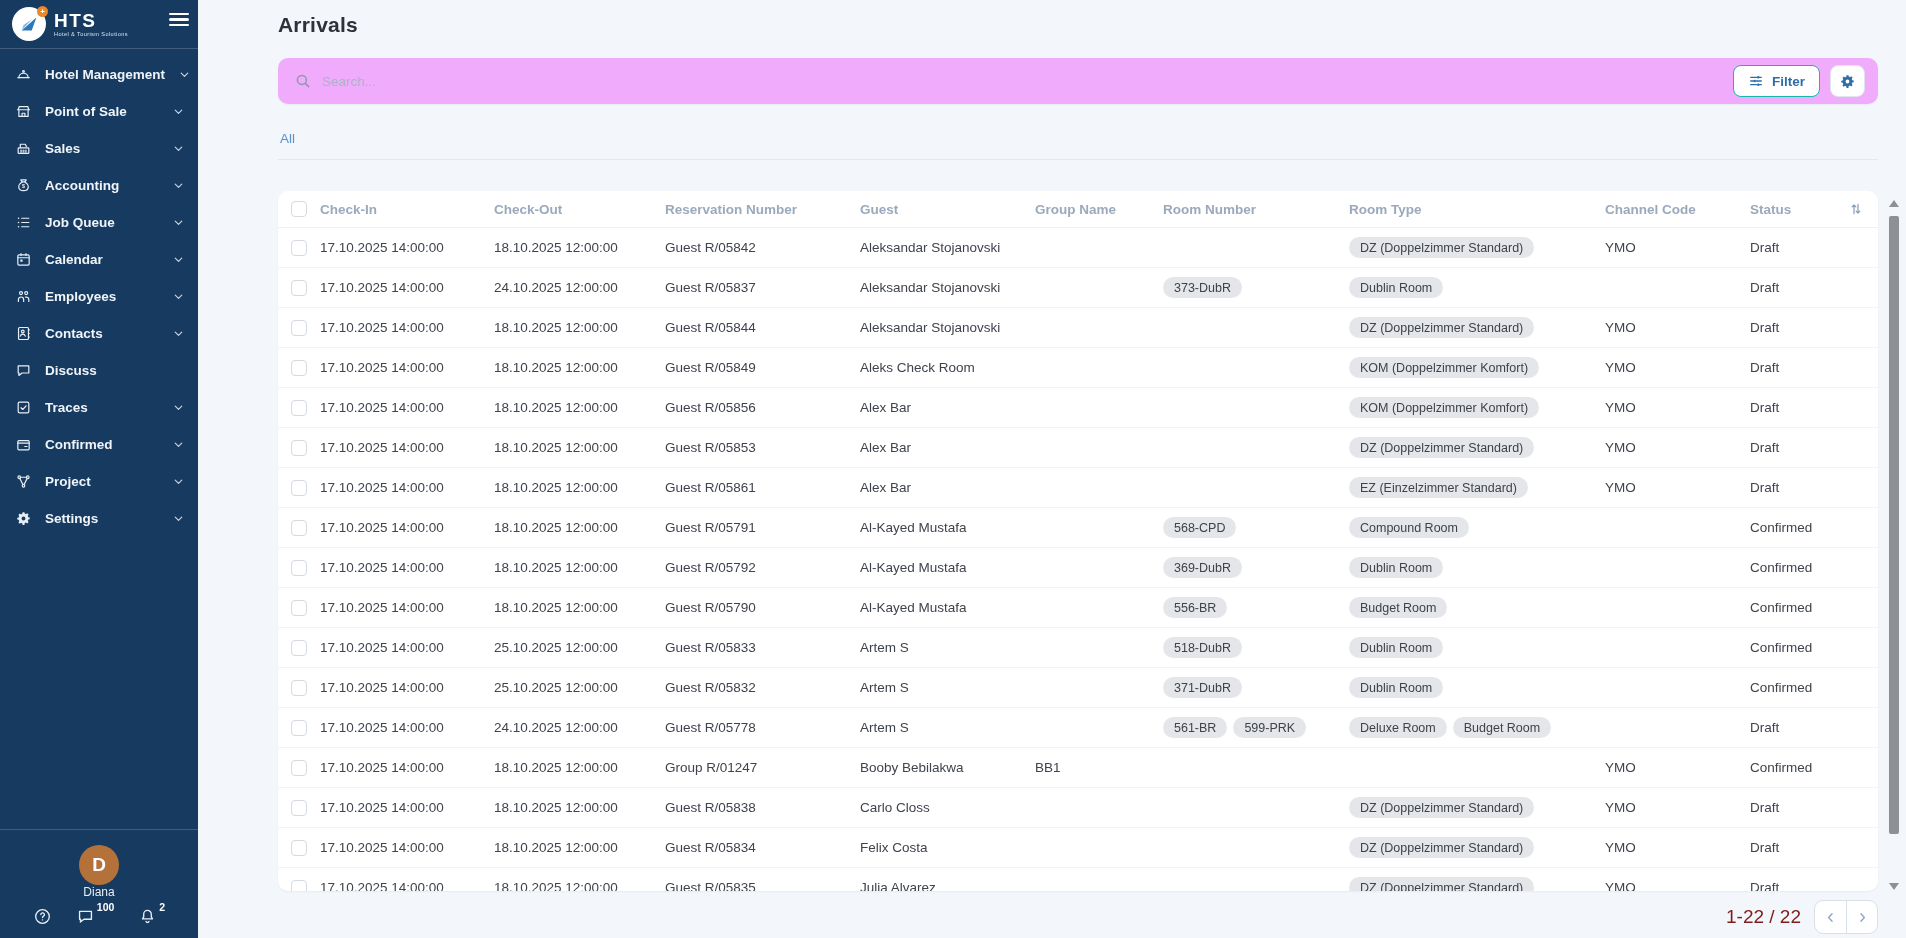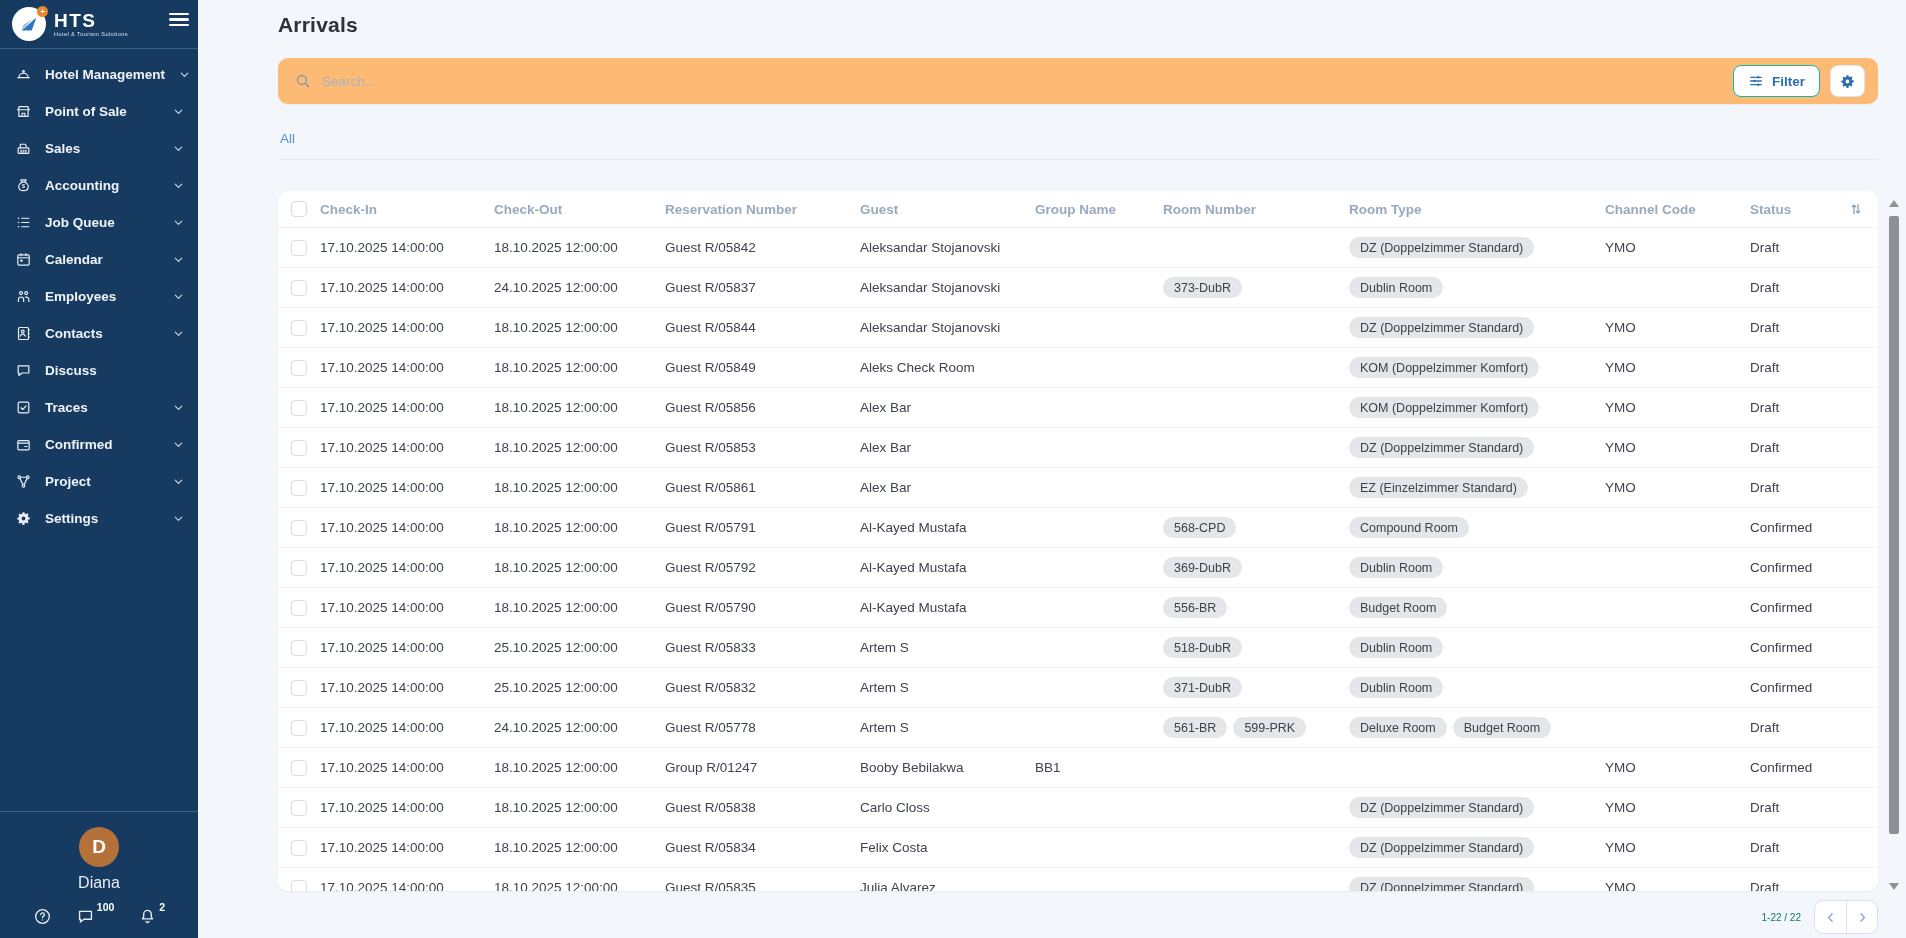--- a/index.html
+++ b/index.html
@@ -17,30 +17,30 @@
   .logo-sub { font-size:5.6px; letter-spacing:.4px; color:#d7e2ef; margin-top:2px; }
   .hamburger { position:absolute; top:10px; right:9px; width:20px; cursor:pointer; }
   .hamburger span { display:block; height:2.4px; background:#fff; border-radius:2px; margin:3px 0; }
   .nav { flex:1; padding-top:7px; }
   .nav-item { display:flex; align-items:center; height:37px; padding:0 13px 0 14px; gap:13px; font-size:13.5px; font-weight:600; cursor:pointer; color:#f0f4f9; }
   .nav-icon { width:18px; height:18px; display:flex; align-items:center; justify-content:center; color:#e9eef5; flex:none; }
   .nav-label { flex:1; white-space:nowrap; }
   .nav-chevron { color:#c6d3e2; display:flex; }
   .user-section { border-top:1px solid rgba(255,255,255,.18); padding:15px 0 12px; display:flex; flex-direction:column; align-items:center; }
   .avatar { width:40px; height:40px; border-radius:50%; background:#b5713a; color:#fff; font-size:19px; font-weight:700; display:flex; align-items:center; justify-content:center; cursor:pointer; }
-  .user-name { font-size:16px; margin-top:7px; color:#e8edf3; }
-  .footer-icons { display:flex; gap:24px; margin-top:15px; align-items:center; }
+  .user-name { font-size:12px; color:#e8edf3; }
+  .footer-icons { display:flex; gap:24px; margin-top:8px; align-items:center; }
   .f-icon { position:relative; color:#e9eef5; display:flex; cursor:pointer; }
   .f-badge { font-size:10.5px; font-weight:700; color:#fff; margin-left:2px; position:relative; top:-6px; }
 
   
   .main { flex:1; padding:0 28px 0 80px; position:relative; }
   .page-title { font-size:21px; font-weight:700; color:#2e3138; margin-top:13px; letter-spacing:.2px; }
 
-  .toolbar { margin-top:21px; background:#fdba74; border-radius:10px; height:46px; display:flex; align-items:center; padding:0 13px 0 16px; box-shadow:0 1px 2px rgba(25,39,68,.05); }
+  .toolbar { margin-top:21px; background:#f0abfc; border-radius:10px; height:46px; display:flex; align-items:center; padding:0 13px 0 16px; box-shadow:0 1px 2px rgba(25,39,68,.05); }
   .search-icon { color:#8b99ab; display:flex; margin-right:10px; }
   .search-input { flex:1; border:none; outline:none; font-size:13.5px; font-family:"Liberation Sans",sans-serif; color:#3e434c; background:transparent; }
   .search-input::placeholder { color:#a9b4c2; }
   .filter-btn { display:flex; align-items:center; gap:8px; border:1px solid #14b8a6; border-radius:8px; height:32px; padding:0 14px; color:#2d6ea8; font-weight:700; font-size:13.5px; background:#fff; cursor:pointer; font-family:"Liberation Sans",sans-serif; }
   .gear-btn { width:35px; height:32px; border:1px solid #dfe5ec; border-radius:8px; display:flex; align-items:center; justify-content:center; color:#2d6ea8; margin-left:10px; background:#fff; cursor:pointer; }
 
   .tabs-row { margin-top:27px; border-bottom:1px solid #e3e8ef; display:flex; }
   .tab { color:#5a90cb; font-size:13.5px; padding:0 2px 13px; cursor:pointer; }
 
   .table-card { margin-top:31px; background:#fff; border-radius:10px; height:700px; overflow:hidden; position:relative; box-shadow:0 1px 2px rgba(25,39,68,.05); }
@@ -55,21 +55,21 @@
   .col-settings { display:flex; justify-content:flex-end; padding-right:14px; color:#8aa0b8; cursor:pointer; }
 
   
   .vscrollbar { position:absolute; top:200px; right:6px; width:12px; height:690px; }
   .vscrollbar .arrow { width:0; height:0; border-left:5px solid transparent; border-right:5px solid transparent; margin:0 auto; cursor:pointer; }
   .vscrollbar .arrow.up { border-bottom:7px solid #8e9094; }
   .vscrollbar .arrow.down { border-top:7px solid #8e9094; position:absolute; bottom:0; left:1px; }
   .vscrollbar .thumb { position:absolute; top:16px; left:1px; width:10px; height:618px; background:#8e9094; border-radius:2px; cursor:pointer; }
 
   .pagination { display:flex; justify-content:flex-end; align-items:center; margin-top:9px; gap:13px; }
-  .page-range { font-size:10px; color:#0f766e; }
+  .page-range { font-size:19px; color:#7f1d1d; }
   .pager { display:flex; border:1px solid #d9e0e9; border-radius:9px; background:#fff; height:34px; overflow:hidden; }
   .pager .pg-btn { width:31px; display:flex; align-items:center; justify-content:center; color:#8ba6c4; background:transparent; border:none; cursor:pointer; }
   .pager .pg-btn + .pg-btn { border-left:1px solid #d9e0e9; }
 </style>
 </head>
 <body>
 
 <div class="app">
 
   <aside class="sidebar">

